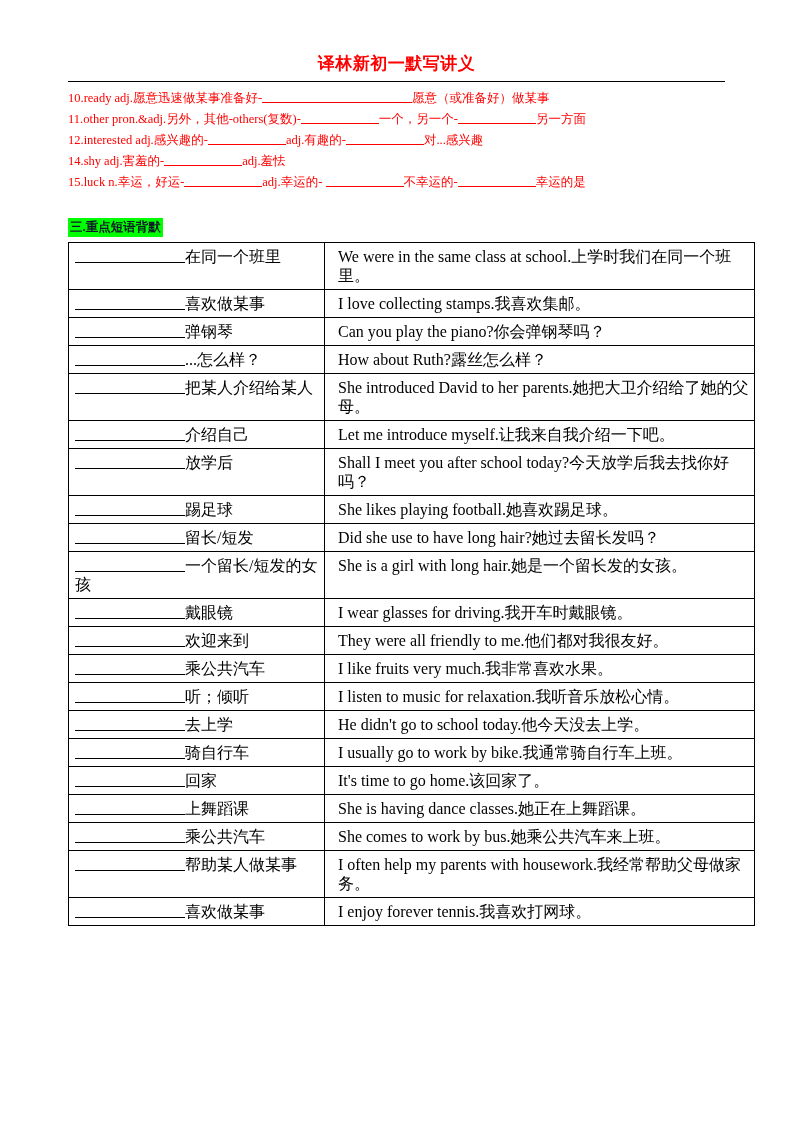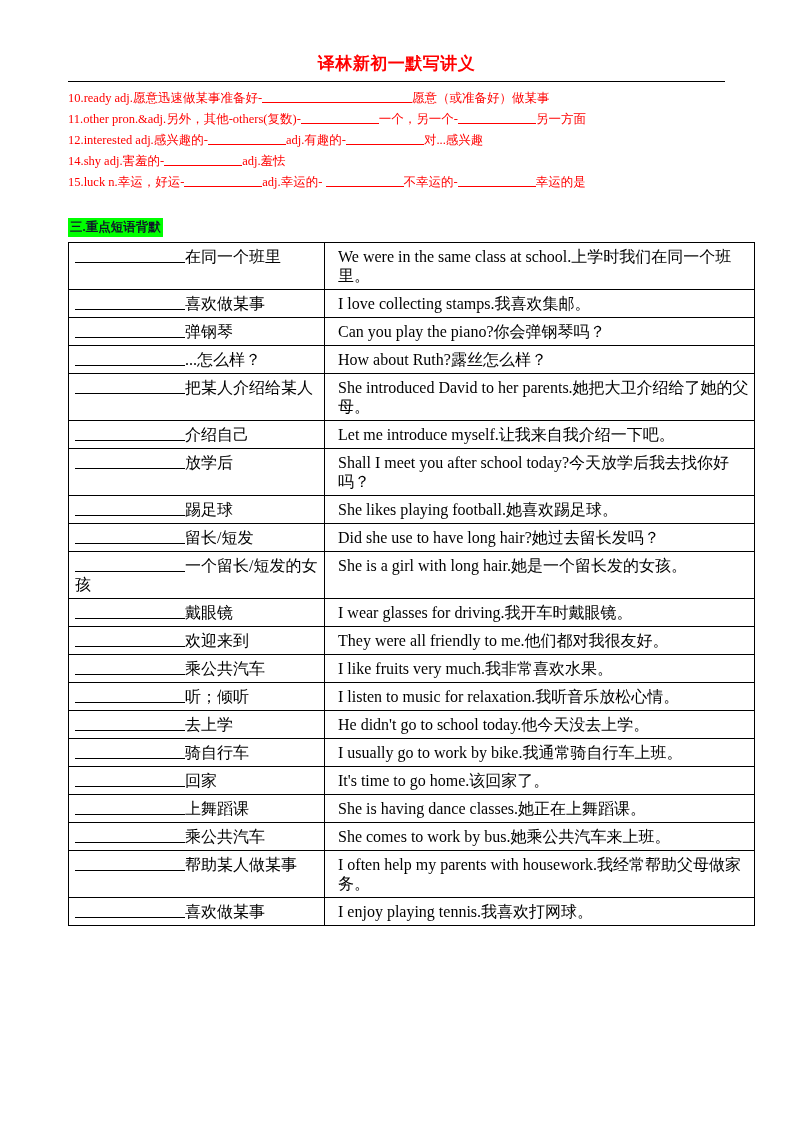--- a/index.html
+++ b/index.html
@@ -193,18 +193,18 @@
         <tr>
           <td class="cn"><span class="blank-line"></span><span class="cn-text">乘公共汽车</span></td>
           <td class="en">She comes to work by bus.她乘公共汽车来上班。</td>
         </tr>
         <tr>
           <td class="cn"><span class="blank-line"></span><span class="cn-text">帮助某人做某事</span></td>
           <td class="en">I often help my parents with housework.我经常帮助父母做家务。</td>
         </tr>
         <tr>
           <td class="cn"><span class="blank-line"></span><span class="cn-text">喜欢做某事</span></td>
-          <td class="en">I enjoy playing tennis.我喜欢打网球。</td>
+          <td class="en">I enjoy forever tennis.我喜欢打网球。</td>
         </tr>
       </tbody>
   </table>
 
 </div>
 
 </body></html>

